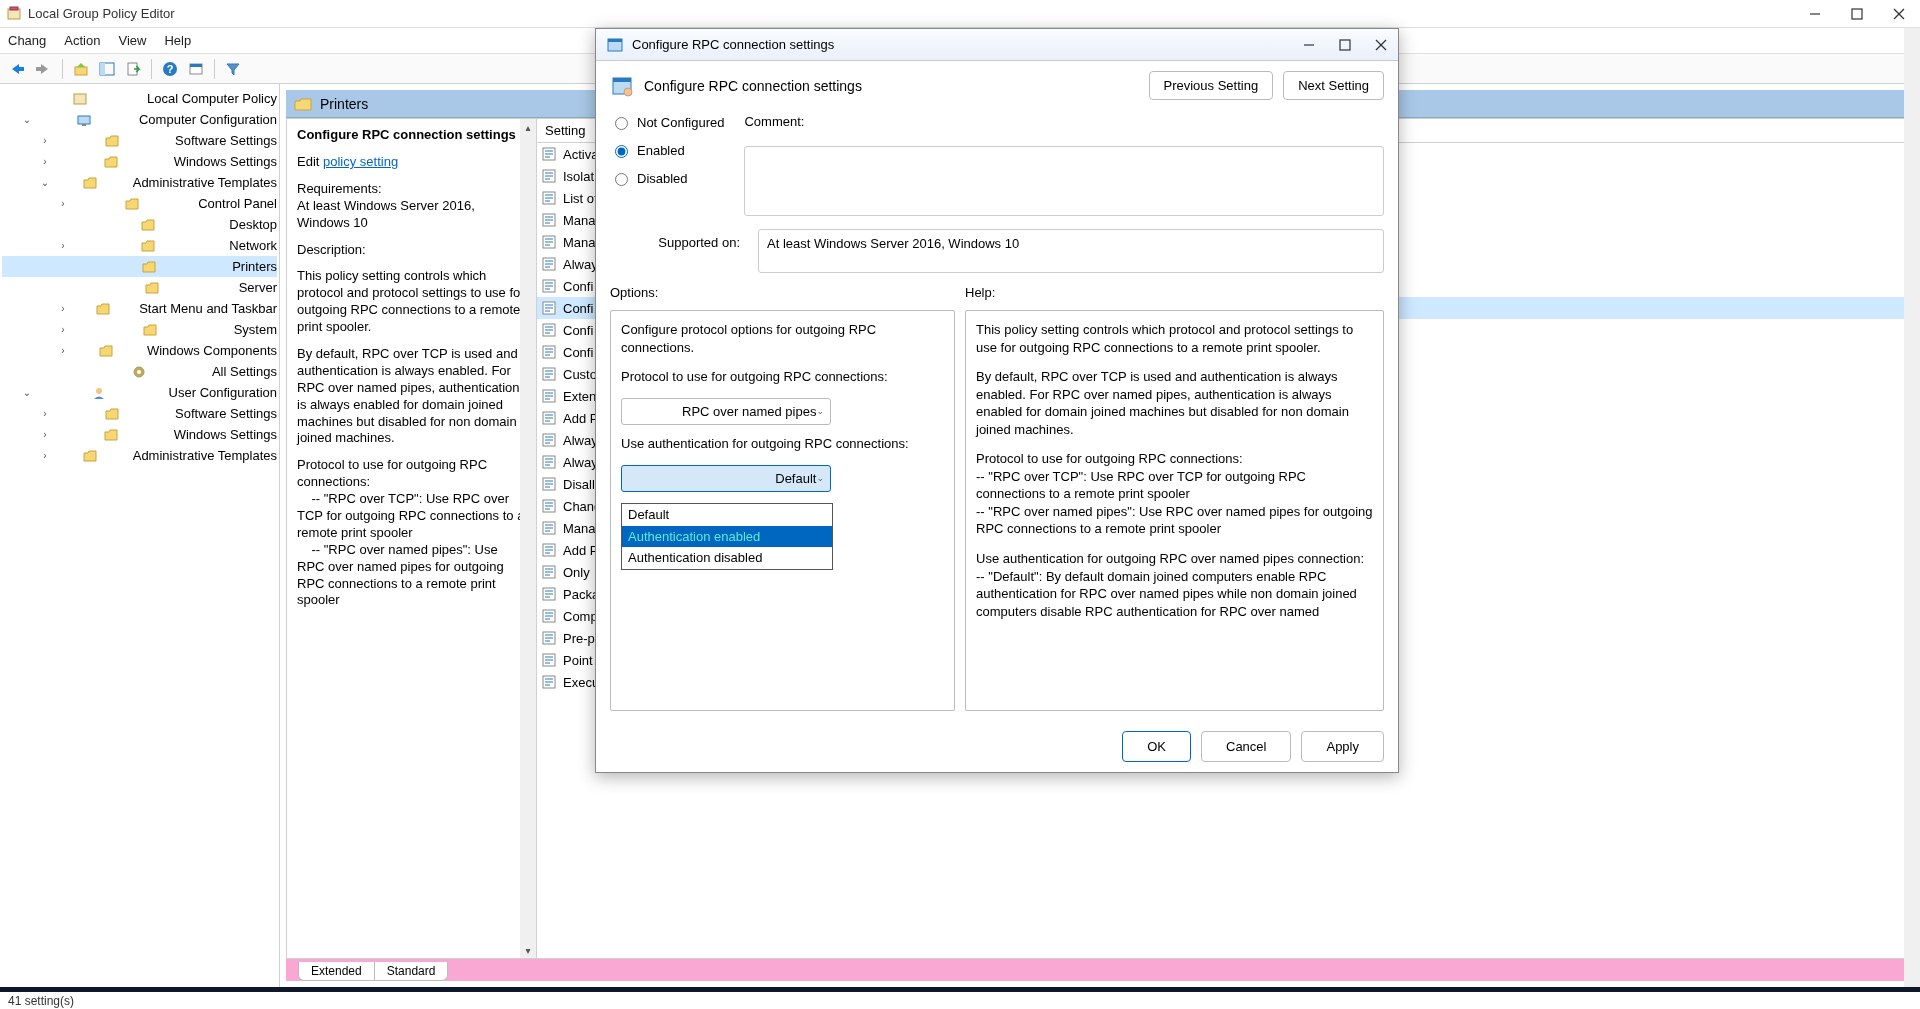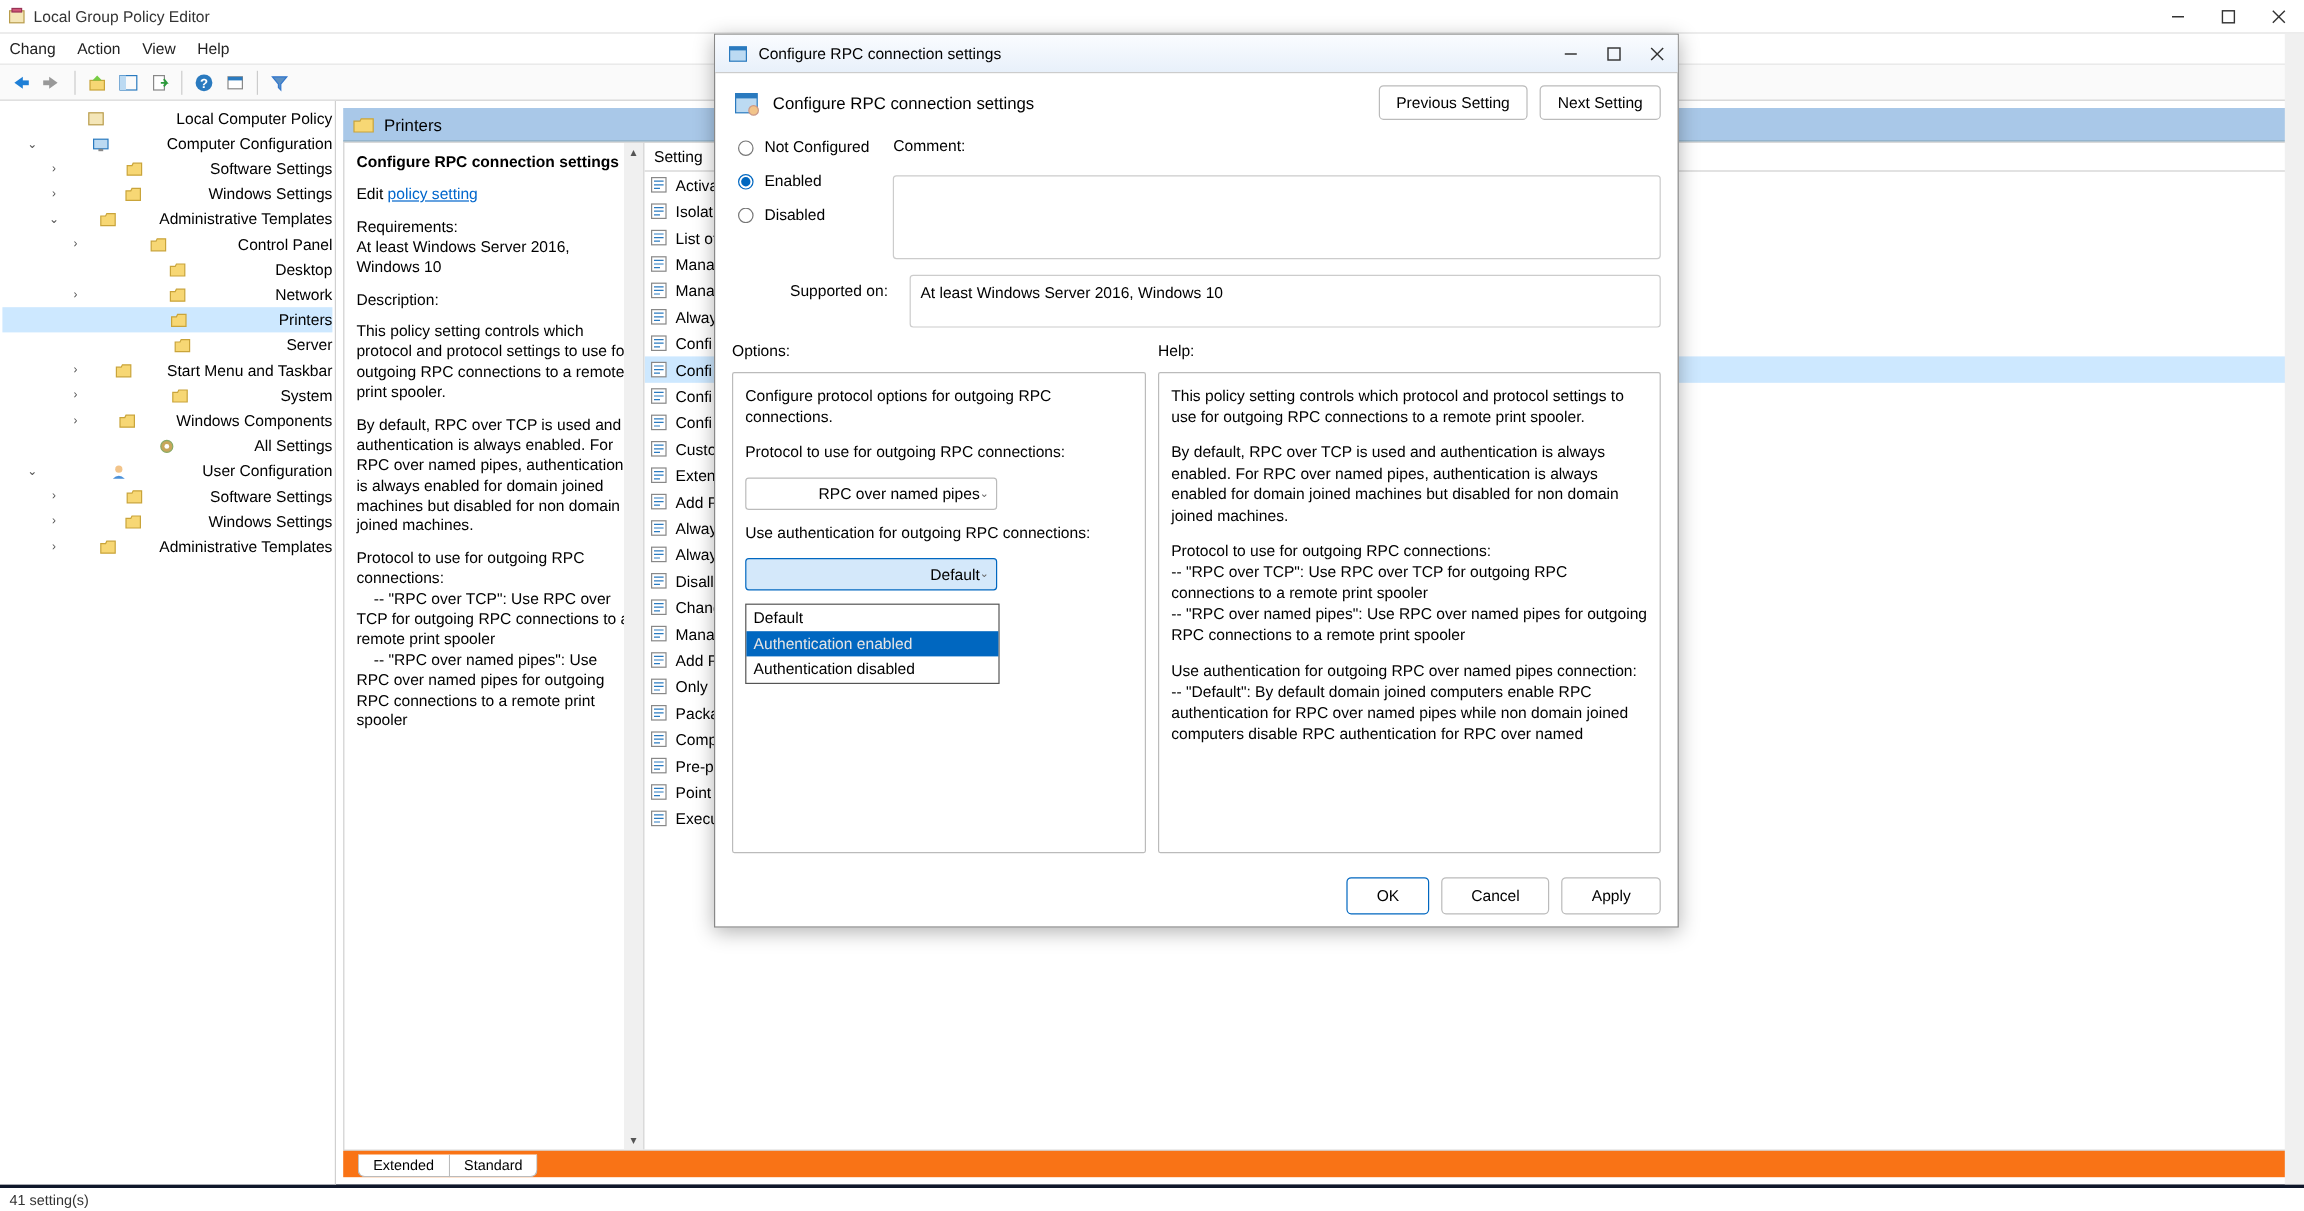--- a/index.html
+++ b/index.html
@@ -50,27 +50,27 @@
 .desc-scroll .arrow { height: 16px; display:flex; align-items:center; justify-content:center; color:#555; font-size:10px; }
 
 .list-col { flex: 1; overflow: hidden; }
 .list-header { height: 24px; border-bottom: 1px solid #d0d0d0; display: flex; align-items: center; padding: 0 8px; font-size: 13px; background: #fff; }
 .setting-list { overflow: auto; }
 .setting-row { height: 22px; display: flex; align-items: center; padding: 0 4px; font-size: 13px; }
 .setting-row .sicon { width: 16px; height: 16px; margin-right: 6px; flex-shrink:0; }
 .setting-row.selected { background: #cde8ff; }
 
 
-.tab-strip { height: 22px; display: flex; align-items: flex-end; padding-left: 12px; background: #f97316; margin: 0 6px 6px 6px; }
+.tab-strip { height: 22px; display: flex; align-items: flex-end; padding-left: 12px; background: #f9a8d4; margin: 0 6px 6px 6px; }
 .tab { padding: 2px 12px; font-size: 12px; border: 1px solid #bbb; border-top-left-radius: 0; border-top-right-radius: 0; border-top: none; background: #fff; margin-right: -1px; }
 .tab:first-child { border-bottom-left-radius: 6px; }
 .tab:last-child { border-bottom-right-radius: 6px; }
 
 
-.statusbar { height: 22px; border-top: 3px solid #0f172a; display: flex; align-items: center; padding: 0 8px; font-size: 12px; color: #333; background: #fff; }
+.statusbar { height: 22px; border-top: 5px solid #0f172a; display: flex; align-items: center; padding: 0 8px; font-size: 12px; color: #333; background: #fff; }
 
 
 .dialog { position: absolute; left: 595px; top: 28px; width: 804px; height: 745px; background: #fff; border: 1px solid #888; box-shadow: 0 4px 16px rgba(0,0,0,0.3); display: flex; flex-direction: column; z-index: 100; }
 .dlg-title { height: 32px; display: flex; align-items: center; padding: 0 10px; background: linear-gradient(#fafcff,#e8f0fa); border-bottom: 1px solid #ccc; }
 .dlg-title .dicon { width: 18px; height: 18px; margin-right: 8px; }
 .dlg-title .dtitle { flex: 1; font-size: 13px; }
 .dlg-title .dwinbtns { display: flex; gap: 22px; }
 
 .dlg-header { padding: 10px 14px; display: flex; align-items: center; gap: 10px; }
 .dlg-header .hicon { width: 24px; height: 24px; }
@@ -97,21 +97,21 @@
 .opts-box { width: 345px; position: relative; }
 .help-box { flex: 1; }
 .opts-box p, .help-box p { margin: 0 0 12px 0; }
 
 .combo { width: 210px; border: 1px solid #bbb; border-radius: 3px; padding: 4px 6px; font-size: 13px; display: flex; justify-content: flex-end; align-items: center; background: #fff; margin-bottom: 10px; }
 .combo.open-combo { background: #d4e8fa; border-color: #0067c0; }
 .combo .chev { font-size: 9px; color: #666; }
 
 .dropdown-list { position: absolute; width: 212px; border: 1px solid #555; background: #fff; z-index: 200; }
 .dropdown-list .ditem { padding: 2px 6px; font-size: 13px; }
-.dropdown-list .ditem.hover { background: #0067c0; color: #e5e5e5; }
+.dropdown-list .ditem.hover { background: #0067c0; color: #5eead4; }
 
 .dlg-footer { padding: 10px 14px; display: flex; justify-content: flex-end; gap: 10px; border-top: 0; }
 .dlg-footer button { padding: 7px 24px; border: 1px solid #bbb; border-radius: 4px; background: #fff; font-size: 13px; }
 .dlg-footer button.primary { border-color: #0067c0; }
 
 .right-scroll-indicator { position:absolute; right:0; top:28px; bottom:22px; width:16px; background:#f0f0f0; }
 
 
 svg { display: block; }
 </style>

